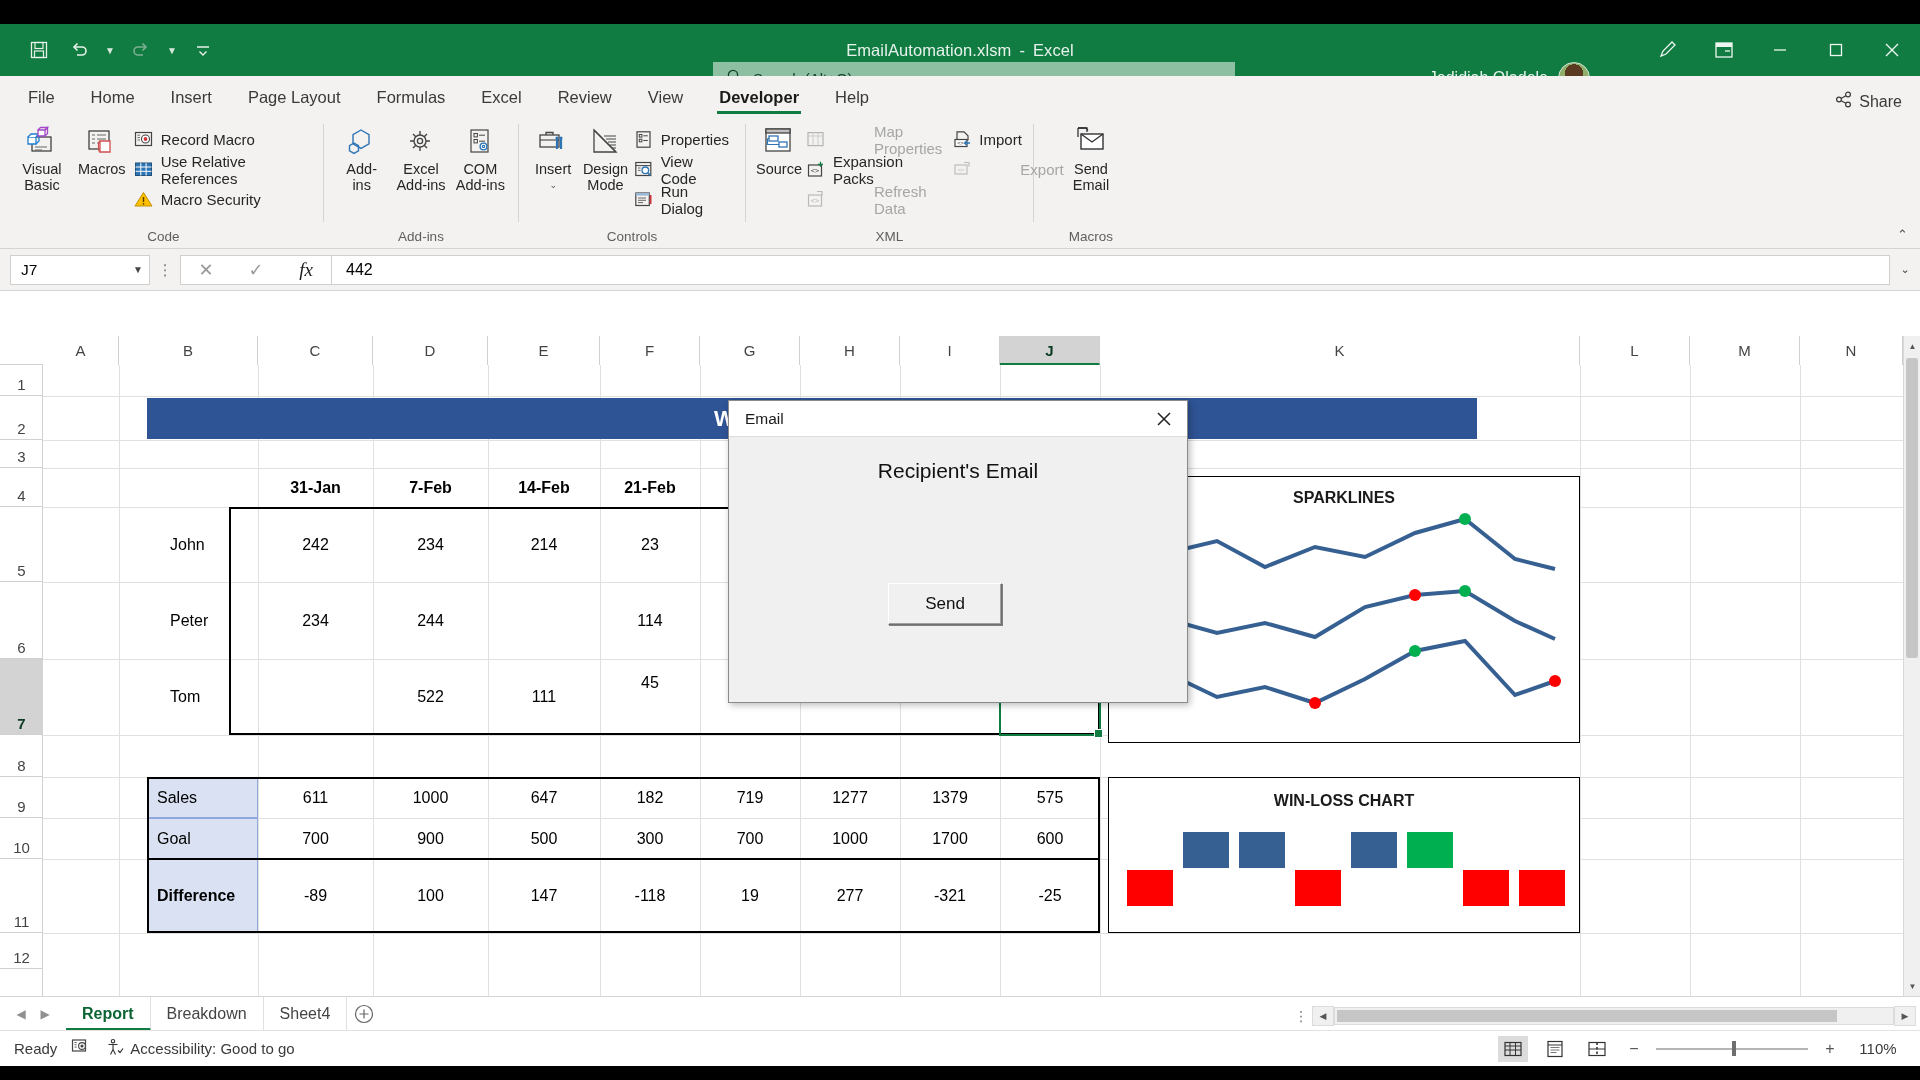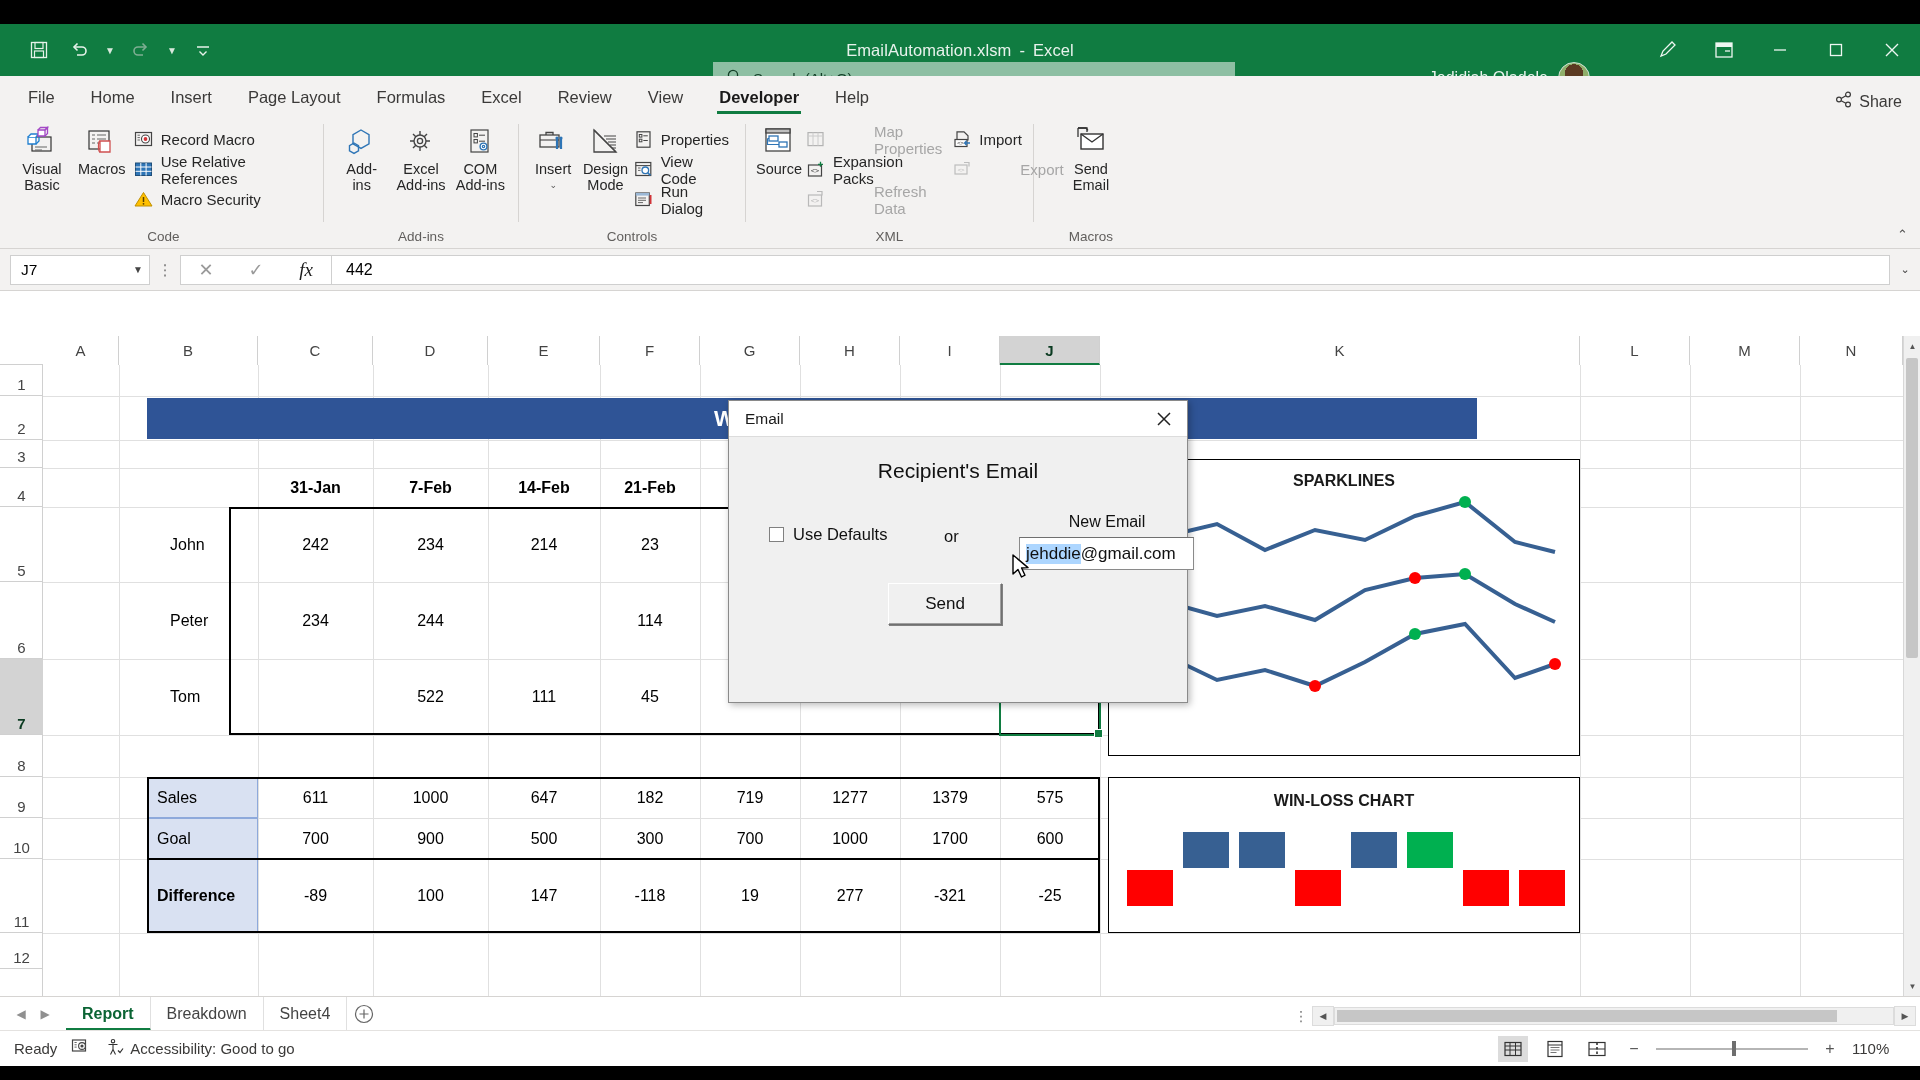--- a/index.html
+++ b/index.html
@@ -631,29 +631,29 @@
       <div class="cell" style="left:557px;top:142px;width:100px;height:75px">23</div>
 
       <div class="cell left" style="left:117px;top:217px;width:98px;height:77px">Peter</div>
       <div class="cell" style="left:215px;top:217px;width:115px;height:77px">234</div>
       <div class="cell" style="left:330px;top:217px;width:115px;height:77px">244</div>
       <div class="cell" style="left:557px;top:217px;width:100px;height:77px">114</div>
 
       <div class="cell left" style="left:117px;top:294px;width:98px;height:76px">Tom</div>
       <div class="cell" style="left:330px;top:294px;width:115px;height:76px">522</div>
       <div class="cell" style="left:445px;top:294px;width:112px;height:76px">111</div>
-      <div class="cell" style="left:557px;top:294px;width:100px;height:76px">45</div>
+      <div class="cell" style="left:557px;top:280px;width:100px;height:76px">45</div>
       <div class="cell" style="left:657px;top:294px;width:100px;height:76px">345</div>
       <div class="cell" style="left:757px;top:294px;width:100px;height:76px">622</div>
       <div class="cell" style="left:857px;top:294px;width:100px;height:76px">211</div>
       <div class="cell" style="left:957px;top:294px;width:100px;height:76px">442</div>
 
       <div class="selcell" style="left:956px;top:293px;width:102px;height:78px"></div>
 
-      <div class="chartbox" style="left:1065px;top:94px;width:472px;height:297px">
+      <div class="chartbox" style="left:1065px;top:111px;width:472px;height:267px">
         <div class="charttitle" style="top:12px">SPARKLINES</div>
         <svg width="470" height="230" viewBox="0 0 470 230" style="position:absolute;left:0;top:34px">
           <polyline points="10,52 58,42 108,30 156,56 206,36 256,46 306,22 356,8 406,48 446,58" fill="none" stroke="#376092" stroke-width="4"></polyline>
           <circle cx="356" cy="8" r="6" fill="#00b050"></circle>
           <polyline points="10,116 58,108 108,122 156,112 206,126 256,96 306,84 356,80 406,110 446,128" fill="none" stroke="#376092" stroke-width="4"></polyline>
           <circle cx="356" cy="80" r="6" fill="#00b050"></circle>
           <circle cx="306" cy="84" r="6" fill="#ff0000"></circle>
           <polyline points="10,146 58,162 108,186 156,176 206,192 256,168 306,140 356,130 406,184 446,170" fill="none" stroke="#376092" stroke-width="4"></polyline>
           <circle cx="306" cy="140" r="6" fill="#00b050"></circle>
           <circle cx="206" cy="192" r="6" fill="#ff0000"></circle>
@@ -787,47 +787,30 @@
             <path d="M10 3.5v13" stroke="#333" stroke-width="1.6" stroke-dasharray="2.5 2"></path>
             <path d="M2 10h16" stroke="#333" stroke-width="1"></path>
           </svg>
       </span>
       <span class="zm">−</span>
       <span class="zslider">
         <span class="trk"></span>
         <span class="knb"></span>
       </span>
       <span class="zm">+</span>
-      <span style="min-width:52px;text-align:left">110%</span>
+      <span style="min-width:52px;text-align:center">110%</span>
     </div>
   </div>
 
   <div class="dlg">
     <div class="cap">
       <span>Email</span>
       <span class="x">
         <svg width="16" height="16" viewBox="0 0 16 16">
             <path d="M2 2l12 12M14 2 2 14" stroke="#222" stroke-width="1.5"></path>
           </svg>
       </span>
     </div>
     <div class="hdr">Recipient's Email</div>
-    <div class="row">
-      <label class="chk">
-        <span class="chkbox"></span>
-        <span>Use Defaults</span>
-      </label>
-      <span class="orlbl">or</span>
-      <span class="newlbl">New Email</span>
-      <div class="tbx">
-        <span class="hl">jehddie</span>
-          <span>@gmail.com</span>
-        <span class="cursor">
-          <svg width="22" height="28" viewBox="0 0 22 28">
-              <path d="M1 1 L1 20 L6 15.5 L9.5 23 L13 21.2 L9.6 14 L16 13.6 Z" fill="#fff" stroke="#000" stroke-width="1.4" stroke-linejoin="round"></path>
-            </svg>
-        </span>
-      </div>
-    </div>
     <div class="sendbtn">Send</div>
   </div>
 
 </div>
 
 </body></html>

